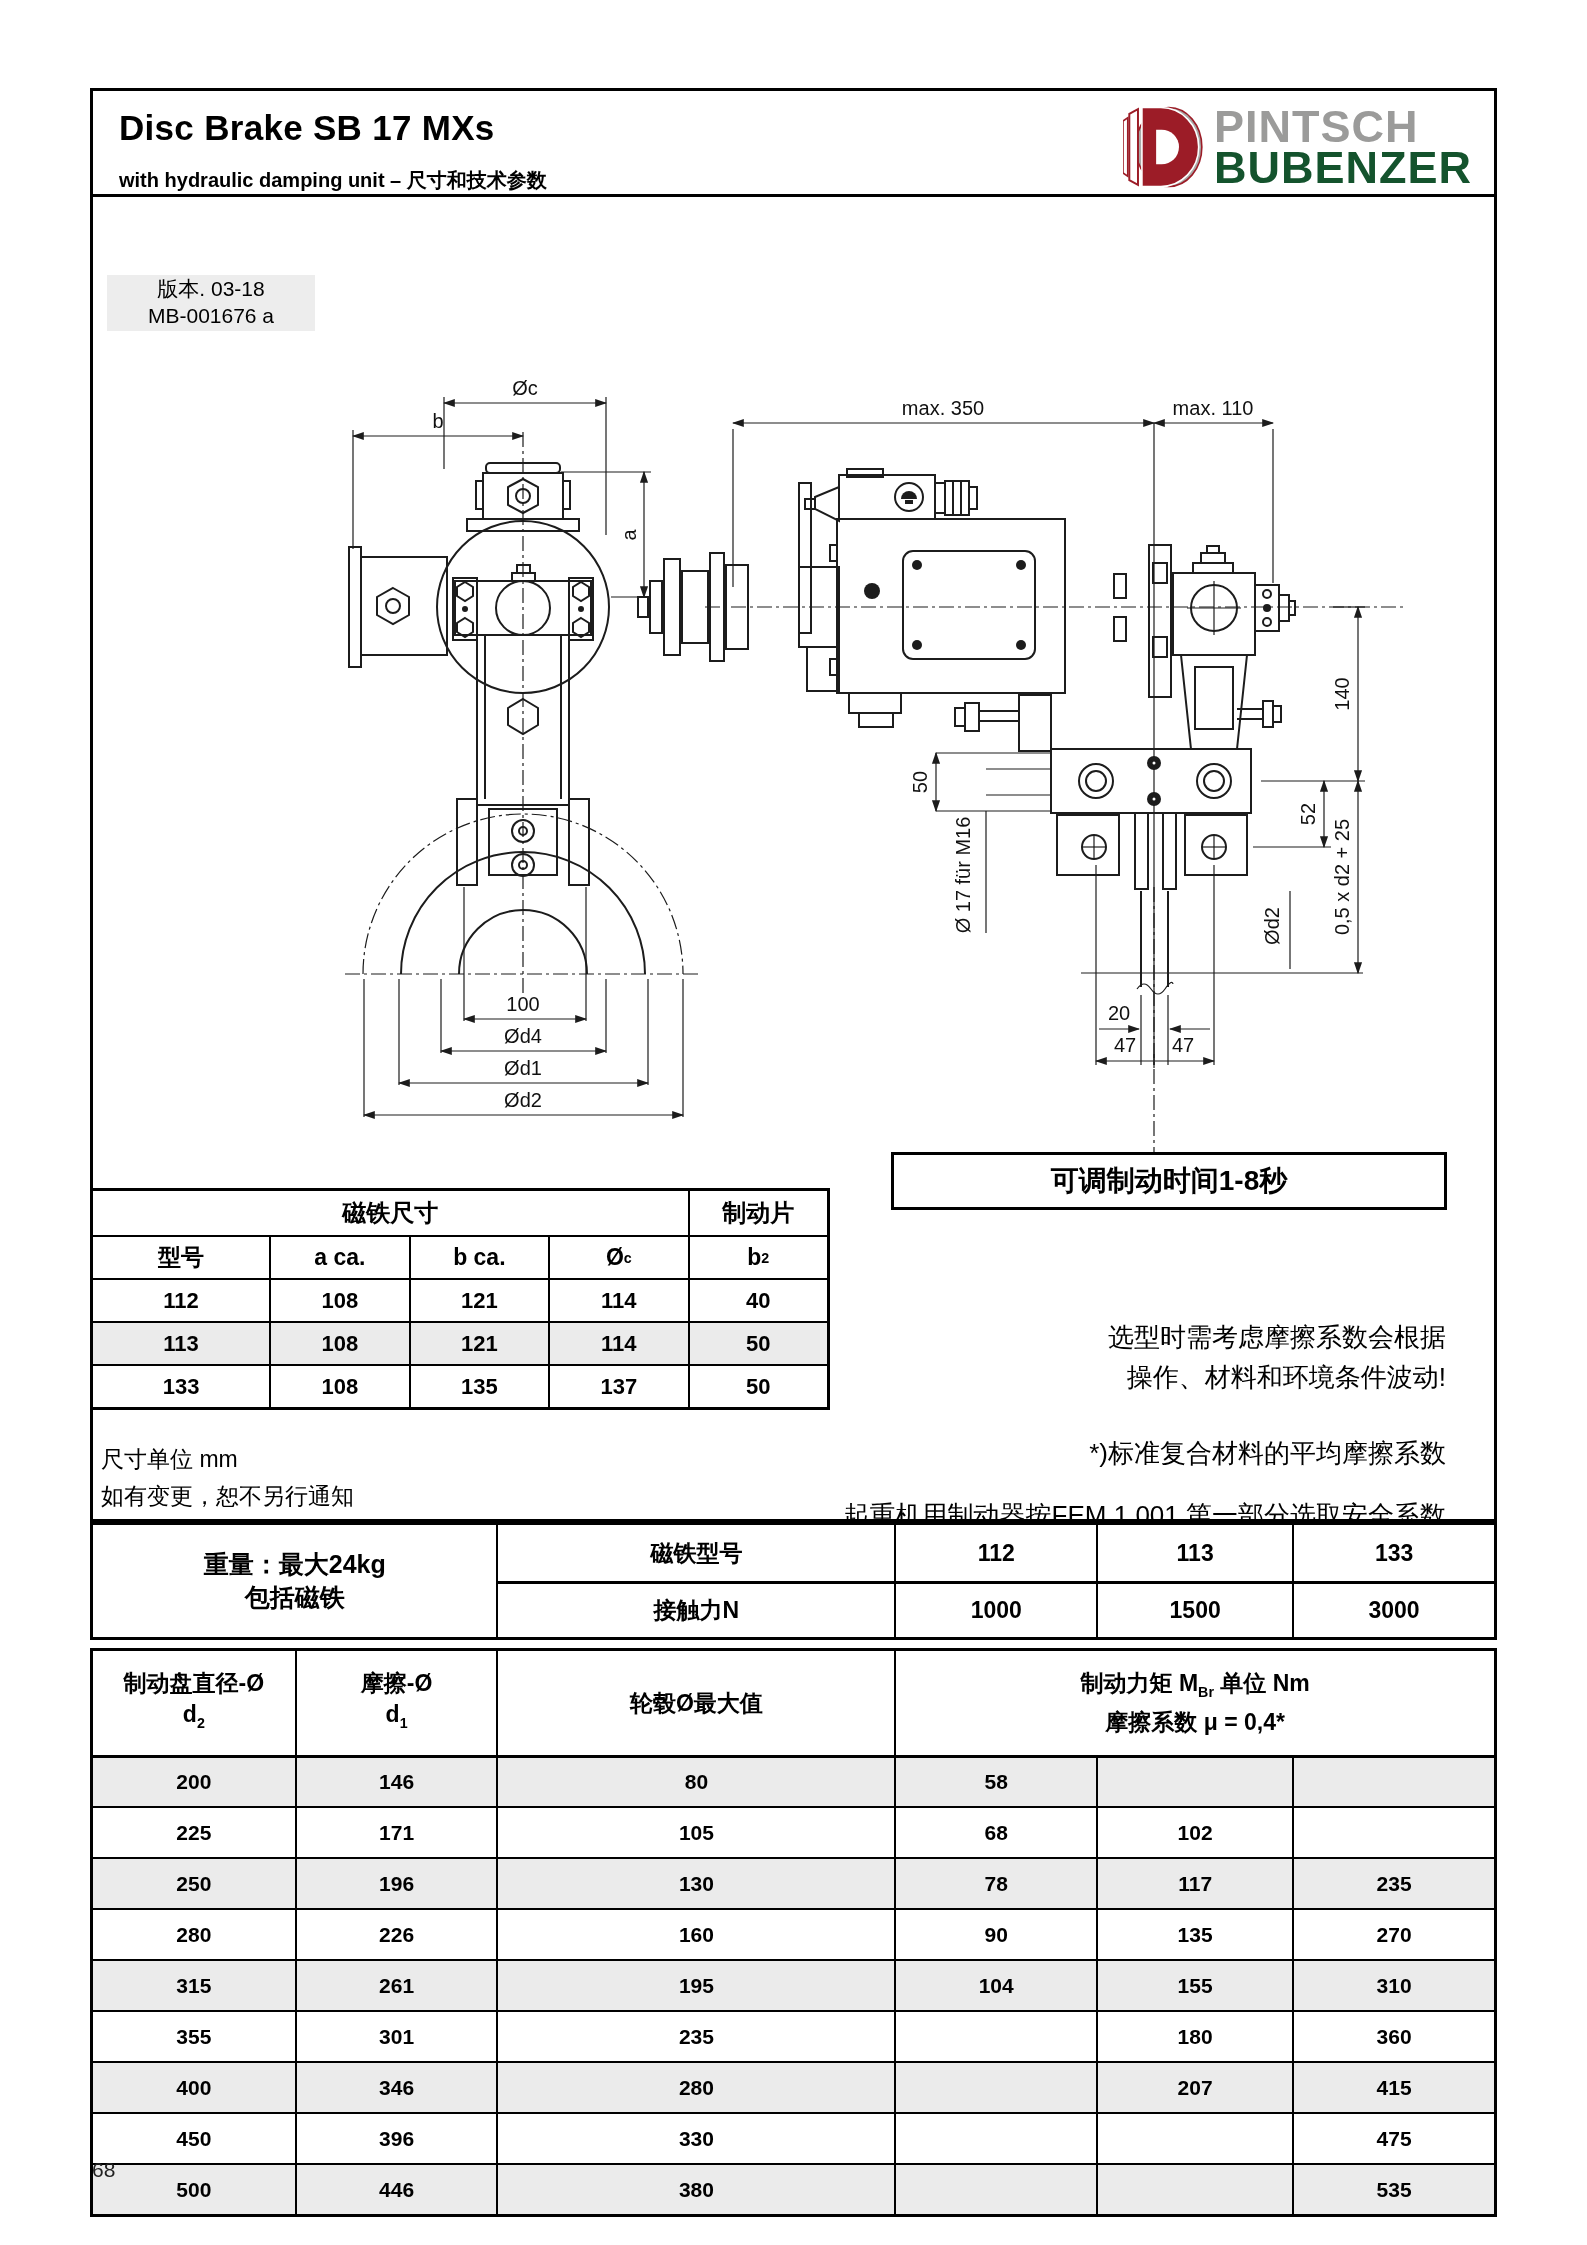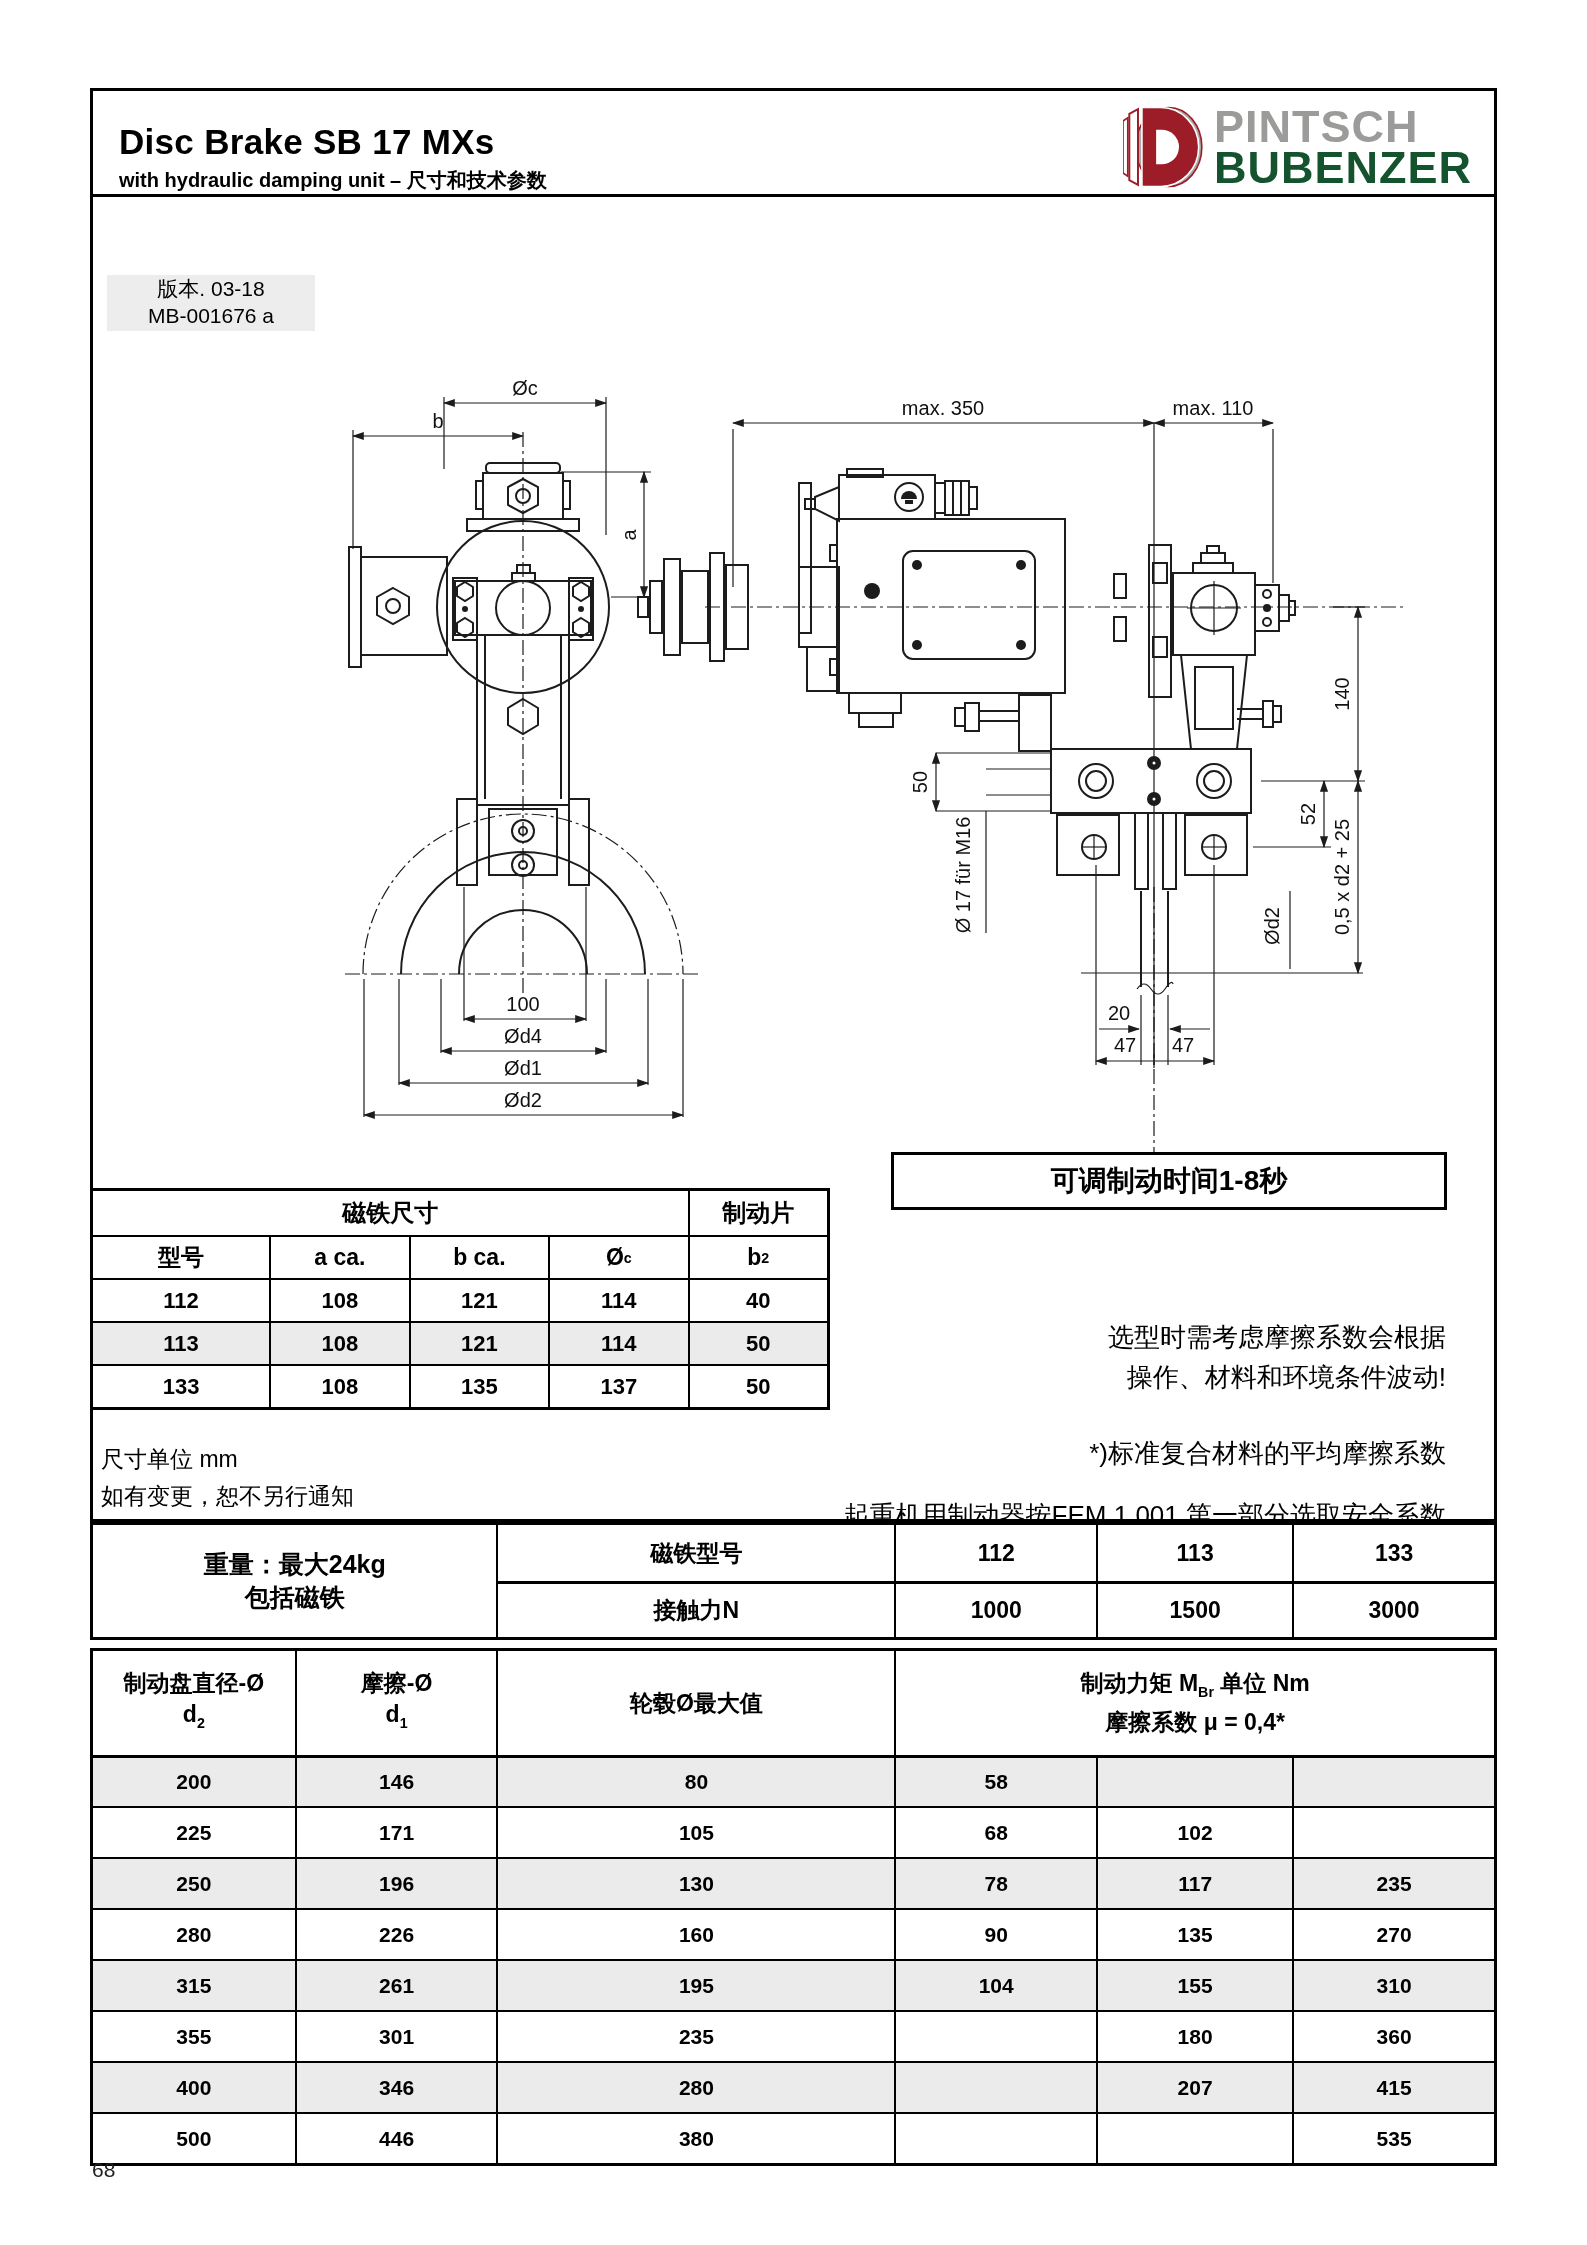--- a/index.html
+++ b/index.html
@@ -4,21 +4,21 @@
 <style>
   html,body{margin:0;padding:0;background:#fff}
   .page{position:relative;width:1587px;height:2245px;background:#fff;color:#000;
         font-family:"Liberation Sans",sans-serif;overflow:hidden}
 
   
   .header-box{position:absolute;left:90px;top:88px;width:1407px;height:109px;
               border:3px solid #000;box-sizing:border-box;display:flex;align-items:flex-end;background:#fff}
   .title-wrap{padding-left:26px}
   .title{font-size:35px;font-weight:900;letter-spacing:.3px;line-height:1.05}
-  .subtitle{font-size:20px;font-weight:700;margin-top:6px}
+  .subtitle{font-size:20px;font-weight:700;margin-top:20px}
   .logo{margin-left:auto;display:flex;align-items:center;gap:9px;padding-right:22px}
   .logo-words{display:flex;flex-direction:column;line-height:.92;font-weight:900;
               font-size:45px;letter-spacing:1px}
   .logo-top{color:#9b9b9a}
   .logo-bottom{color:#14532d}
 
   
   .content-box{position:absolute;left:90px;top:197px;width:1407px;height:1325px;
                border:3px solid #000;border-top:none;box-sizing:border-box;background:#fff}
   .version{position:absolute;left:14px;top:78px;width:208px;height:56px;background:#ededed;
@@ -473,20 +473,28 @@
         </div>
         <div class="t3-r">
           <div class="cell">400</div>
           <div class="cell">346</div>
           <div class="cell">280</div>
           <div class="cell"></div>
           <div class="cell">207</div>
           <div class="cell">415</div>
         </div>
         <div class="t3-r">
+          <div class="cell">450</div>
+          <div class="cell">396</div>
+          <div class="cell">330</div>
+          <div class="cell"></div>
+          <div class="cell"></div>
+          <div class="cell">475</div>
+        </div>
+        <div class="t3-r">
           <div class="cell">500</div>
           <div class="cell">446</div>
           <div class="cell">380</div>
           <div class="cell"></div>
           <div class="cell"></div>
           <div class="cell">535</div>
         </div>
       </div>
   </div>
 

